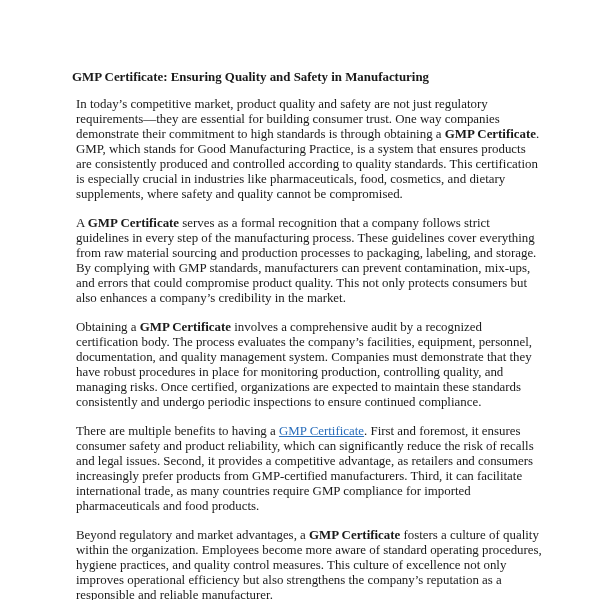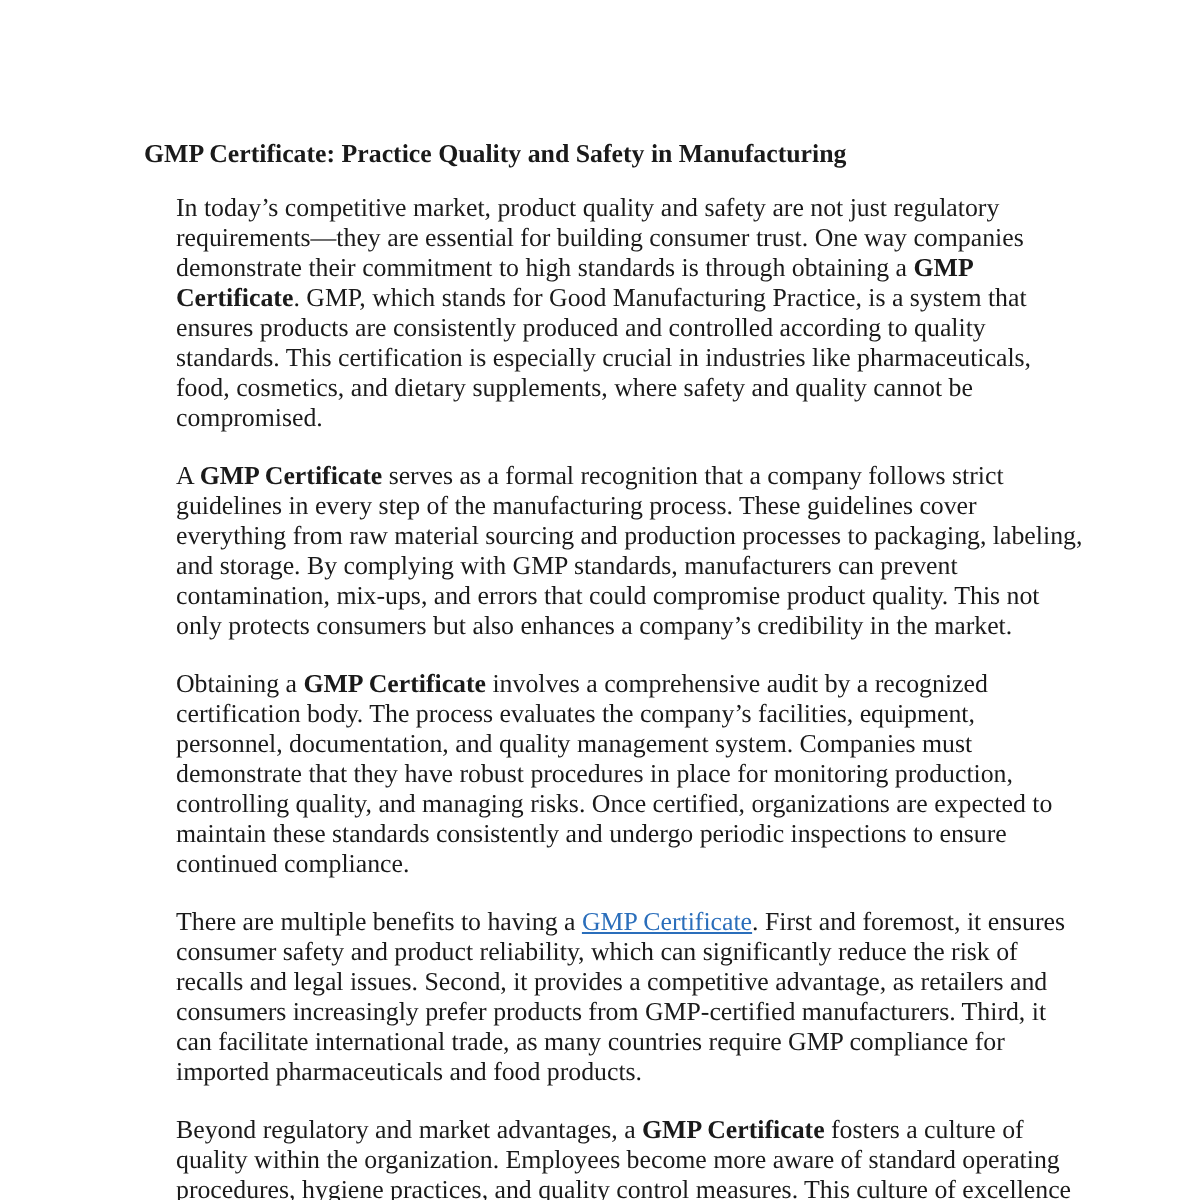--- a/index.html
+++ b/index.html
@@ -3,29 +3,29 @@
 <meta charset="utf-8">
 <style>
   html, body { margin: 0; padding: 0; background: #ffffff; }
   body { width: 600px; height: 600px; overflow: hidden; position: relative; }
   .page {
     position: absolute; left: 72px; top: 70px; width: 470px;
     font-family: "Liberation Serif", serif; font-size: 12.9px; line-height: 15px;
     color: #1a1a1a;
   }
   .title { font-weight: bold; margin: 0 0 12px 0; font-size: 12.9px; line-height: 15px; }
-  p { margin: 0 0 14px 16px; }
+  p { margin: 0 0 14px 4px; }
   b { font-weight: bold; }
   a { color: #2a6ebb; text-decoration: underline; }
 </style>
 </head>
 <body>
 
 <div class="page">
-  <div class="title">GMP Certificate: Practice Quality and Safety in Manufacturing</div>
+  <div class="title">GMP Certificate: Ensuring Quality and Safety in Manufacturing</div>
 
   <p><span>In today’s competitive market, product quality and safety are not just regulatory requirements—they are essential for building consumer trust. One way companies demonstrate their commitment to high standards is through obtaining a </span><b>GMP Certificate</b><span>. GMP, which stands for Good Manufacturing Practice, is a system that ensures products are consistently produced and controlled according to quality standards. This certification is especially crucial in industries like pharmaceuticals, food, cosmetics, and dietary supplements, where safety and quality cannot be compromised.</span></p>
 
   <p><span>A </span><b>GMP Certificate</b><span> serves as a formal recognition that a company follows strict guidelines in every step of the manufacturing process. These guidelines cover everything from raw material sourcing and production processes to packaging, labeling, and storage. By complying with GMP standards, manufacturers can prevent contamination, mix-ups, and errors that could compromise product quality. This not only protects consumers but also enhances a company’s credibility in the market.</span></p>
 
   <p><span>Obtaining a </span><b>GMP Certificate</b><span> involves a comprehensive audit by a recognized certification body. The process evaluates the company’s facilities, equipment, personnel, documentation, and quality management system. Companies must demonstrate that they have robust procedures in place for monitoring production, controlling quality, and managing risks. Once certified, organizations are expected to maintain these standards consistently and undergo periodic inspections to ensure continued compliance.</span></p>
 
   <p><span>There are multiple benefits to having a </span><a href="#">GMP Certificate</a><span>. First and foremost, it ensures consumer safety and product reliability, which can significantly reduce the risk of recalls and legal issues. Second, it provides a competitive advantage, as retailers and consumers increasingly prefer products from GMP-certified manufacturers. Third, it can facilitate international trade, as many countries require GMP compliance for imported pharmaceuticals and food products.</span></p>
 
   <p><span>Beyond regulatory and market advantages, a </span><b>GMP Certificate</b><span> fosters a culture of quality within the organization. Employees become more aware of standard operating procedures, hygiene practices, and quality control measures. This culture of excellence not only improves operational efficiency but also strengthens the company’s reputation as a responsible and reliable manufacturer.</span></p>

